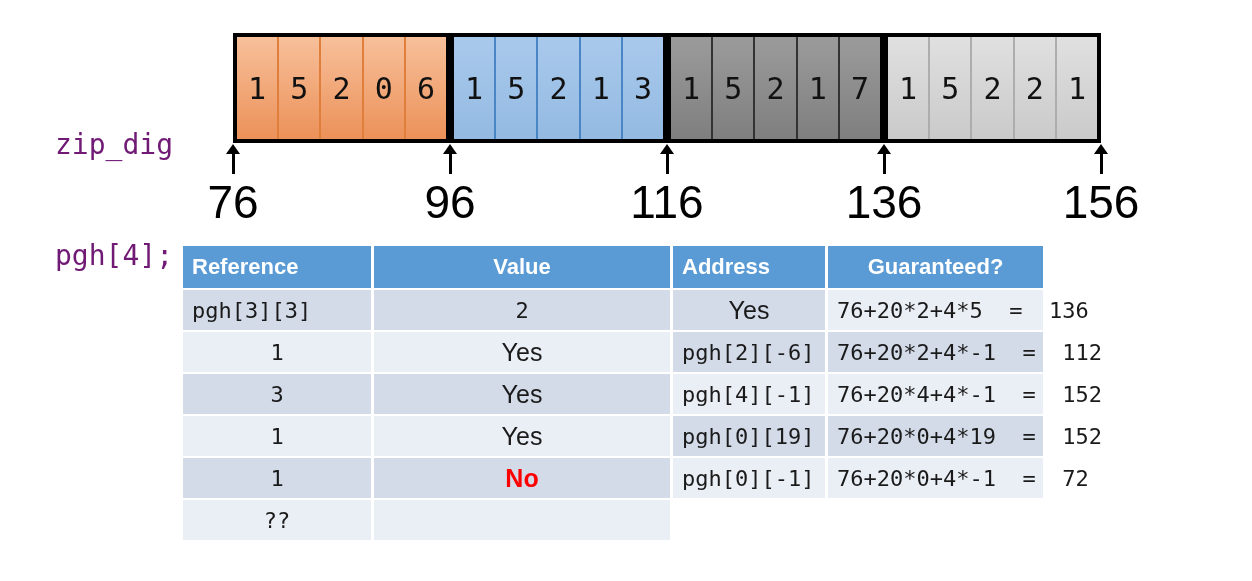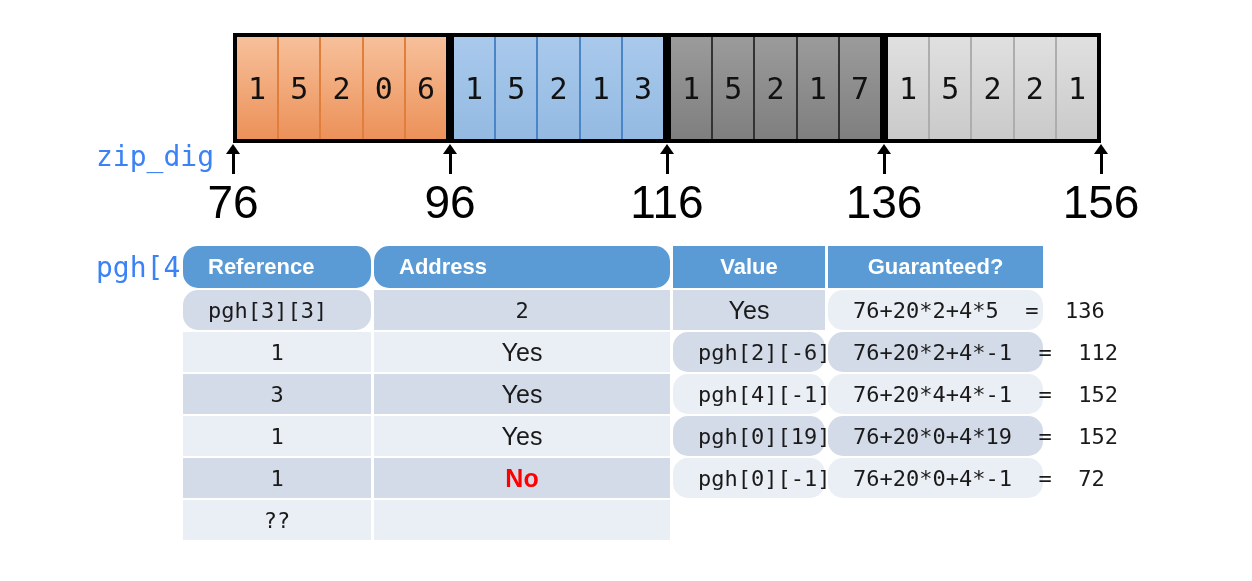--- a/index.html
+++ b/index.html
@@ -10,27 +10,26 @@
     height: 581px;
     background: #ffffff;
     overflow: hidden;
     font-family: "Liberation Sans", sans-serif;
   }
 
   
   .decl {
     position: absolute;
     left: 55px;
-    top: 64px;
+    top: 52px;
     font-family: "DejaVu Sans Mono", monospace;
     font-size: 28px;
     line-height: 37px;
-    color: #3b82f6;
+    color: #701a75;
     white-space: pre;
-    margin-left: 41px;
   }
 
   
   .zip-array {
     position: absolute;
     left: 233px;
     top: 33px;
     width: 868px;
     height: 110px;
     display: flex;
@@ -102,21 +101,21 @@
     font-weight: bold;
     font-size: 22px;
     display: flex;
     align-items: center;
   }
   .td {
     display: flex;
     align-items: center;
     color: #1a1a1a;
   }
-  .left   { padding-left: 25px; justify-content: flex-start; border-radius: 15px; }
+  .left   { padding-left: 9px; justify-content: flex-start; }
   .center { justify-content: center; }
   .mono   { font-family: "DejaVu Sans Mono", monospace; font-size: 22px; white-space: pre; }
   .sans   { font-family: "Liberation Sans", sans-serif; font-size: 25px; }
   .row-odd  { background: var(--row-odd, #D3DBE9); }
   .row-even { background: var(--row-even, #EAEEF5); }
   .no-flag  { color: var(--no-color, #FF0000); font-weight: bold; }
 </style>
 </head>
 <body>
 
@@ -211,22 +210,22 @@
       <div class="arrowhead" style="left: 644px;"></div>
       <div class="arrowline" style="left: 650px;"></div>
       <div class="addr" style="left: 651px;">136</div>
       <div class="arrowhead" style="left: 861px;"></div>
       <div class="arrowline" style="left: 867px;"></div>
       <div class="addr" style="left: 868px;">156</div>
     </div>
 
   <div class="table">
     <div class="th left">Reference</div>
+    <div class="th center">Value</div>
     <div class="th left">Address</div>
-    <div class="th center">Value</div>
     <div class="th center">Guaranteed?</div>
   <div class="td mono left row-odd">pgh[3][3]</div>
       <div class="td mono center row-odd">2</div>
       <div class="td sans center row-odd">Yes</div>
       <div class="td mono left row-even">76+20*2+4*5  =  136</div>
       <div class="td mono center row-even">1</div>
       <div class="td sans center row-even">Yes</div>
       <div class="td mono left row-odd">pgh[2][-6]</div>
       <div class="td mono left row-odd">76+20*2+4*-1  =  112</div>
       <div class="td mono center row-odd">3</div>

